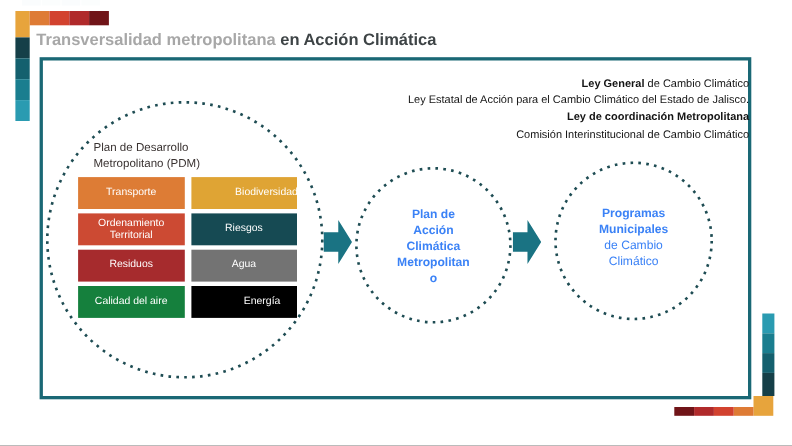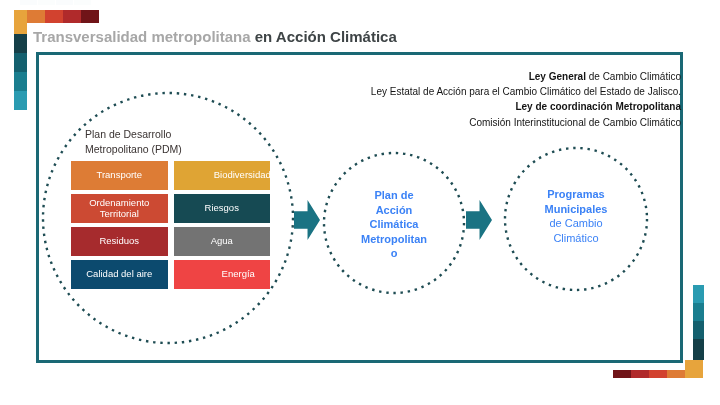--- a/index.html
+++ b/index.html
@@ -101,22 +101,22 @@
     <div>Metropolitano (PDM)</div>
   </div>
 
   <div class="pdm-grid">
     <div class="cell" style="background-color: rgb(221, 124, 53);">Transporte</div>
     <div class="cell" style="background-color: rgb(223, 164, 52); padding-left: 44px;">Biodiversidad</div>
     <div class="cell" style="background-color: rgb(204, 74, 51);">Ordenamiento Territorial</div>
     <div class="cell" style="background-color: rgb(22, 74, 83);">Riesgos</div>
     <div class="cell" style="background-color: rgb(166, 43, 45);">Residuos</div>
     <div class="cell" style="background-color: #737373;">Agua</div>
-    <div class="cell" style="background-color: #0c4a6e;">Calidad del aire</div>
-    <div class="cell" style="background-color: #ef4444; padding-left: 36px;">Energía</div>
+    <div class="cell" style="background-color: #15803d;">Calidad del aire</div>
+    <div class="cell" style="background-color: #000000; padding-left: 36px;">Energía</div>
   </div>
 
   <div class="arrow" style="left: 294px; top: 200px; background-color: rgb(26, 115, 131);"></div>
   <div class="arrow" style="left: 466px; top: 200px; background-color: rgb(26, 115, 131);"></div>
 
   <div class="circle-text" style="left:329px;top:188px;">
     <div class="bold">Plan de</div>
     <div class="bold">Acción</div>
     <div class="bold">Climática</div>
     <div class="bold">Metropolitan</div>

